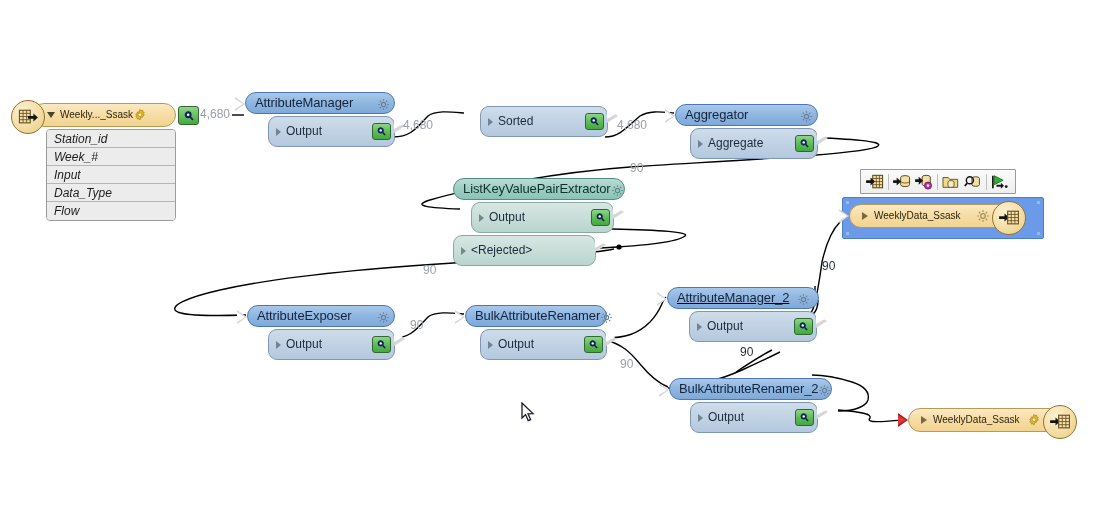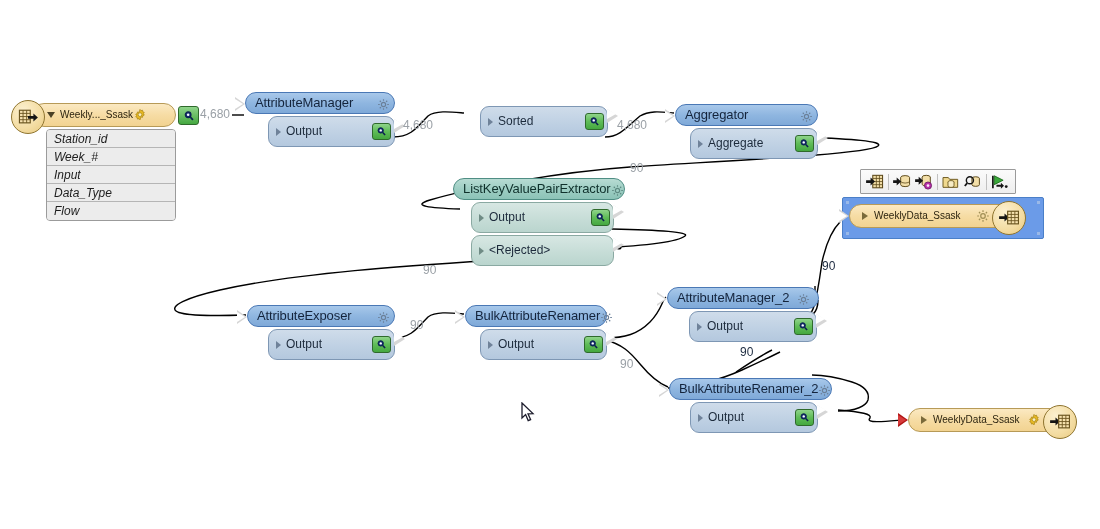--- a/index.html
+++ b/index.html
@@ -428,21 +428,21 @@
       <span class="plbl">Output</span>
       <span class="mag">
         <svg viewBox="0 0 14 14" width="11" height="11">
             <circle cx="6" cy="5.6" r="3.4" fill="#0f2b6b" stroke="#0b1f4f" stroke-width="1.2"></circle>
             <circle cx="6" cy="5.6" r="1.5" fill="#ffffff"></circle>
             <line x1="8.6" y1="8.3" x2="11.6" y2="11.5" stroke="#0b1f4f" stroke-width="2"></line>
           </svg>
       </span>
       <span class="outstub"></span>
     </div>
-    <div class="port teal" style="margin-left:18px; width:143px;">
+    <div class="port teal" style="width:143px;">
       <span class="tri"></span>
       <span class="plbl">&lt;Rejected&gt;</span>
       <span class="outstub"></span>
     </div>
   </div>
 
   <div class="node" style="left:247px; top:305px; width:148px;">
     <div class="hdr">
       <span class="instub"></span>
       <span class="ttl">AttributeExposer</span>
@@ -490,21 +490,21 @@
             <circle cx="6" cy="5.6" r="3.4" fill="#0f2b6b" stroke="#0b1f4f" stroke-width="1.2"></circle>
             <circle cx="6" cy="5.6" r="1.5" fill="#ffffff"></circle>
             <line x1="8.6" y1="8.3" x2="11.6" y2="11.5" stroke="#0b1f4f" stroke-width="2"></line>
           </svg>
       </span>
       <span class="outstub"></span>
     </div>
   </div>
 
   <div class="node" style="left:667px; top:287px; width:152px;">
-    <div class="hdr" style="padding-right:8px;">
+    <div class="hdr" style="padding-right:8px;text-decoration:underline;">
       <span class="instub"></span>
       <span class="ttl">AttributeManager_2</span>
       <span class="gear">
         <svg viewBox="0 0 16 16" width="13" height="13">
             <g fill="none" stroke="#6b8099" stroke-width="1.4">
               <circle cx="8" cy="8" r="2.6"></circle>
               <path d="M8 1.4v2M8 12.6v2M1.4 8h2M12.6 8h2M3.4 3.4l1.4 1.4M11.2 11.2l1.4 1.4M12.6 3.4l-1.4 1.4M4.8 11.2l-1.4 1.4"></path>
             </g>
           </svg>
       </span>

